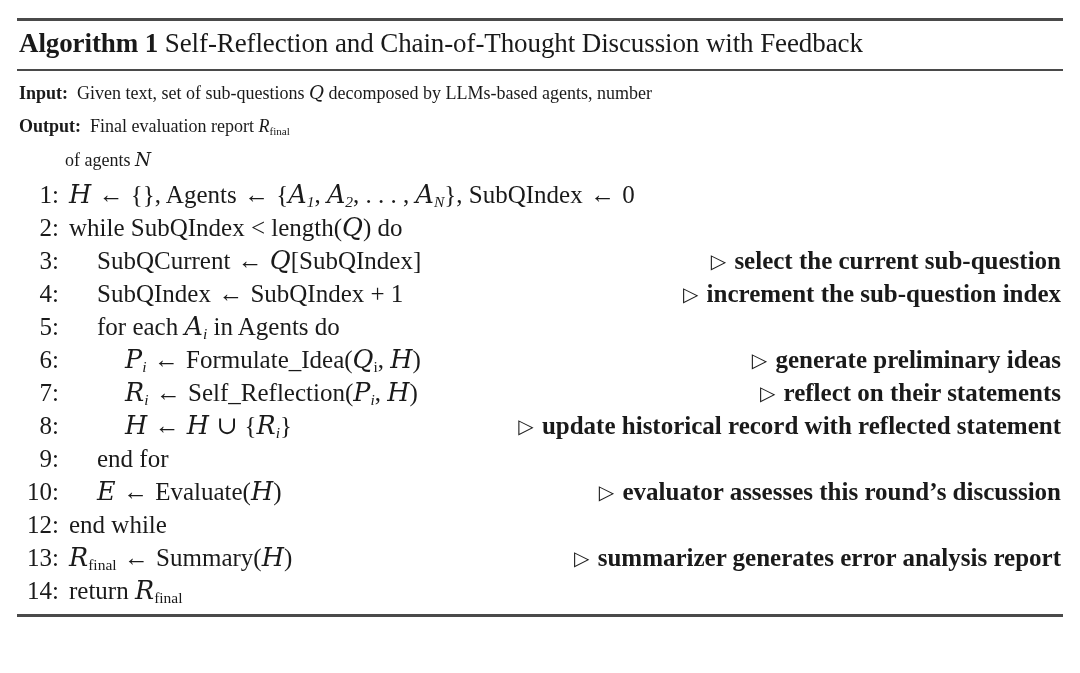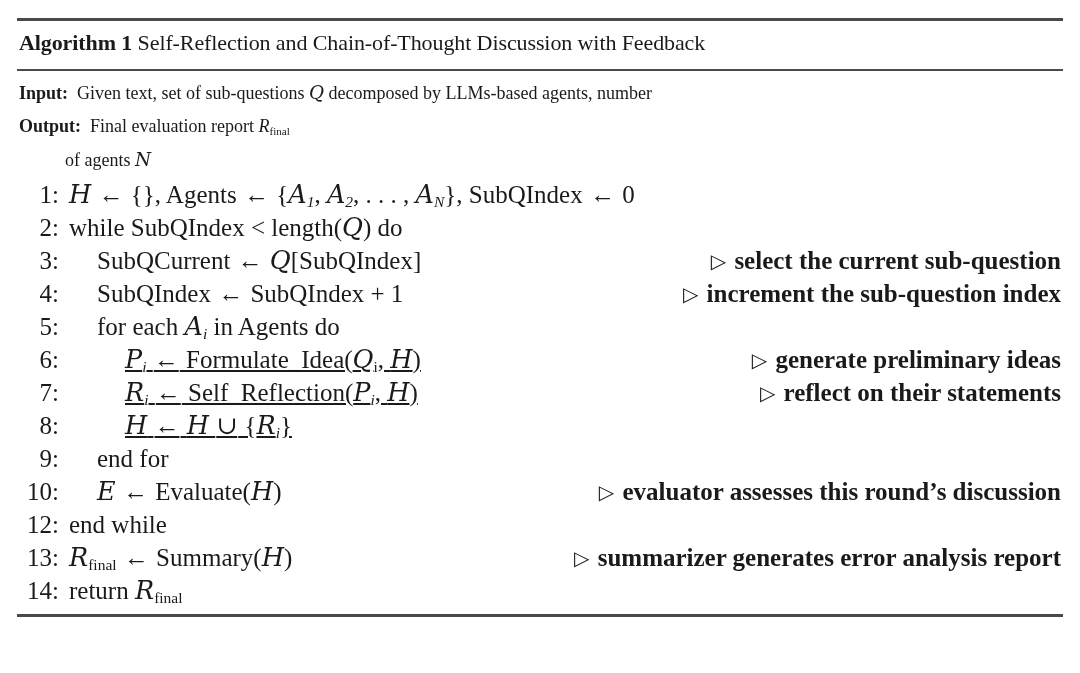--- a/index.html
+++ b/index.html
@@ -26,21 +26,21 @@
   .rule {
     width: 100%;
     background: #4a4a4a;
   }
   .rule-top    { height: 3px; }
   .rule-mid    { height: 2px; margin-top: 4px; }
   .rule-bottom { height: 3px; margin-top: 7px; }
 
   
   .algo-title {
-    font-size: 22px;
+    font-size: 27px;
     line-height: 44px;
     white-space: nowrap;
     padding-left: 2px;
     letter-spacing: -0.1px;
   }
   .algo-title .kw { font-weight: bold; }
 
   
   .io-block { padding-top: 5px; }
   .io-line {
@@ -75,21 +75,21 @@
   }
   .step-comment {
     position: absolute;
     top: 0;
     right: 2px;
     font-weight: bold;
   }
   
   .ind-0 { margin-left: 0px; }
   .ind-1 { margin-left: 28px; }
-  .ind-2 { margin-left: 56px; text-decoration: underline; }
+  .ind-2 { margin-left: 56px; }
 
   .kw { font-weight: normal; }
 
   
   .cal {
     font-family: "DejaVu Serif", "Liberation Serif", serif;
     font-style: italic;
     font-size: 1.02em;
   }
   .mathit { font-style: italic; }
@@ -175,20 +175,21 @@
 
     <div class="step">
       <span class="step-num">7:</span>
       <span class="step-body ind-2"><span class="cal">R</span><sub class="mathit">i</sub> <span class="op">←</span> Self_Reflection(<span class="cal">P</span><sub class="mathit">i</sub>, <span class="cal">H</span>)</span>
       <span class="step-comment"><span class="tri">▷</span> reflect on their statements</span>
     </div>
 
     <div class="step">
       <span class="step-num">8:</span>
       <span class="step-body ind-2"><span class="cal">H</span> <span class="op">←</span> <span class="cal">H</span> <span class="op">∪</span> {<span class="cal">R</span><sub class="mathit">i</sub>}</span>
+      <span class="step-comment"><span class="tri">▷</span> update historical record with reflected statement</span>
     </div>
 
     <div class="step">
       <span class="step-num">9:</span>
       <span class="step-body ind-1"><span class="kw">end for</span></span>
     </div>
 
     <div class="step">
       <span class="step-num">10:</span>
       <span class="step-body ind-1"><span class="cal">E</span> <span class="op">←</span> Evaluate(<span class="cal">H</span>)</span>

